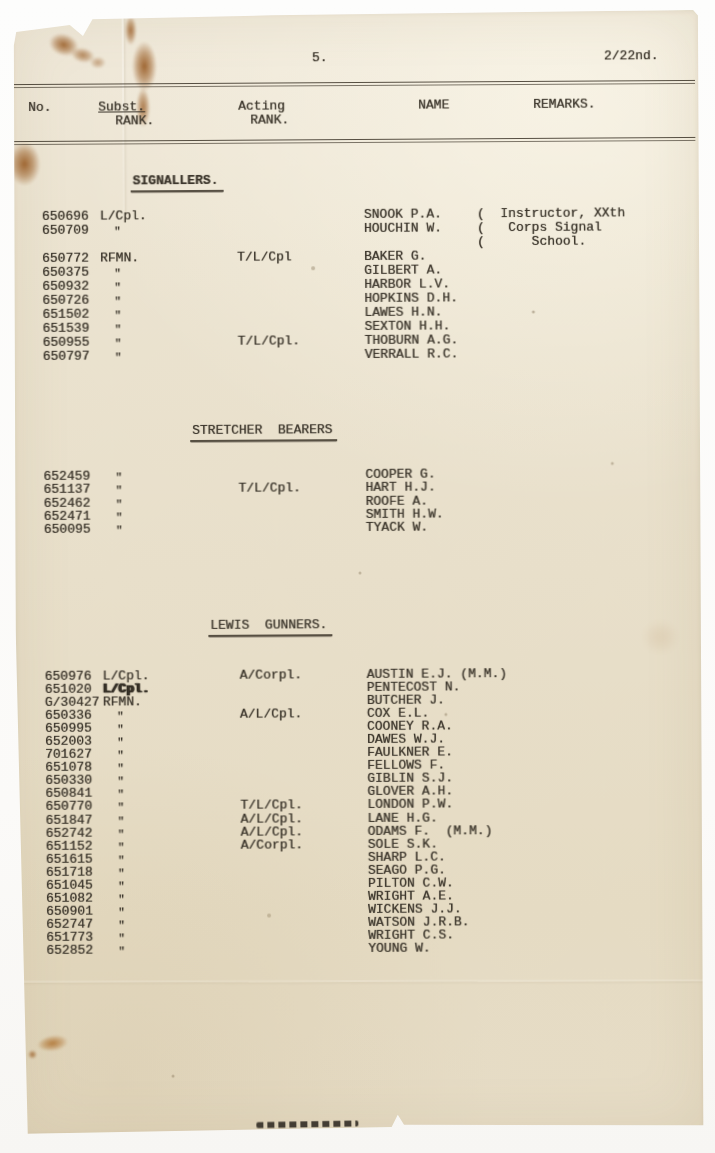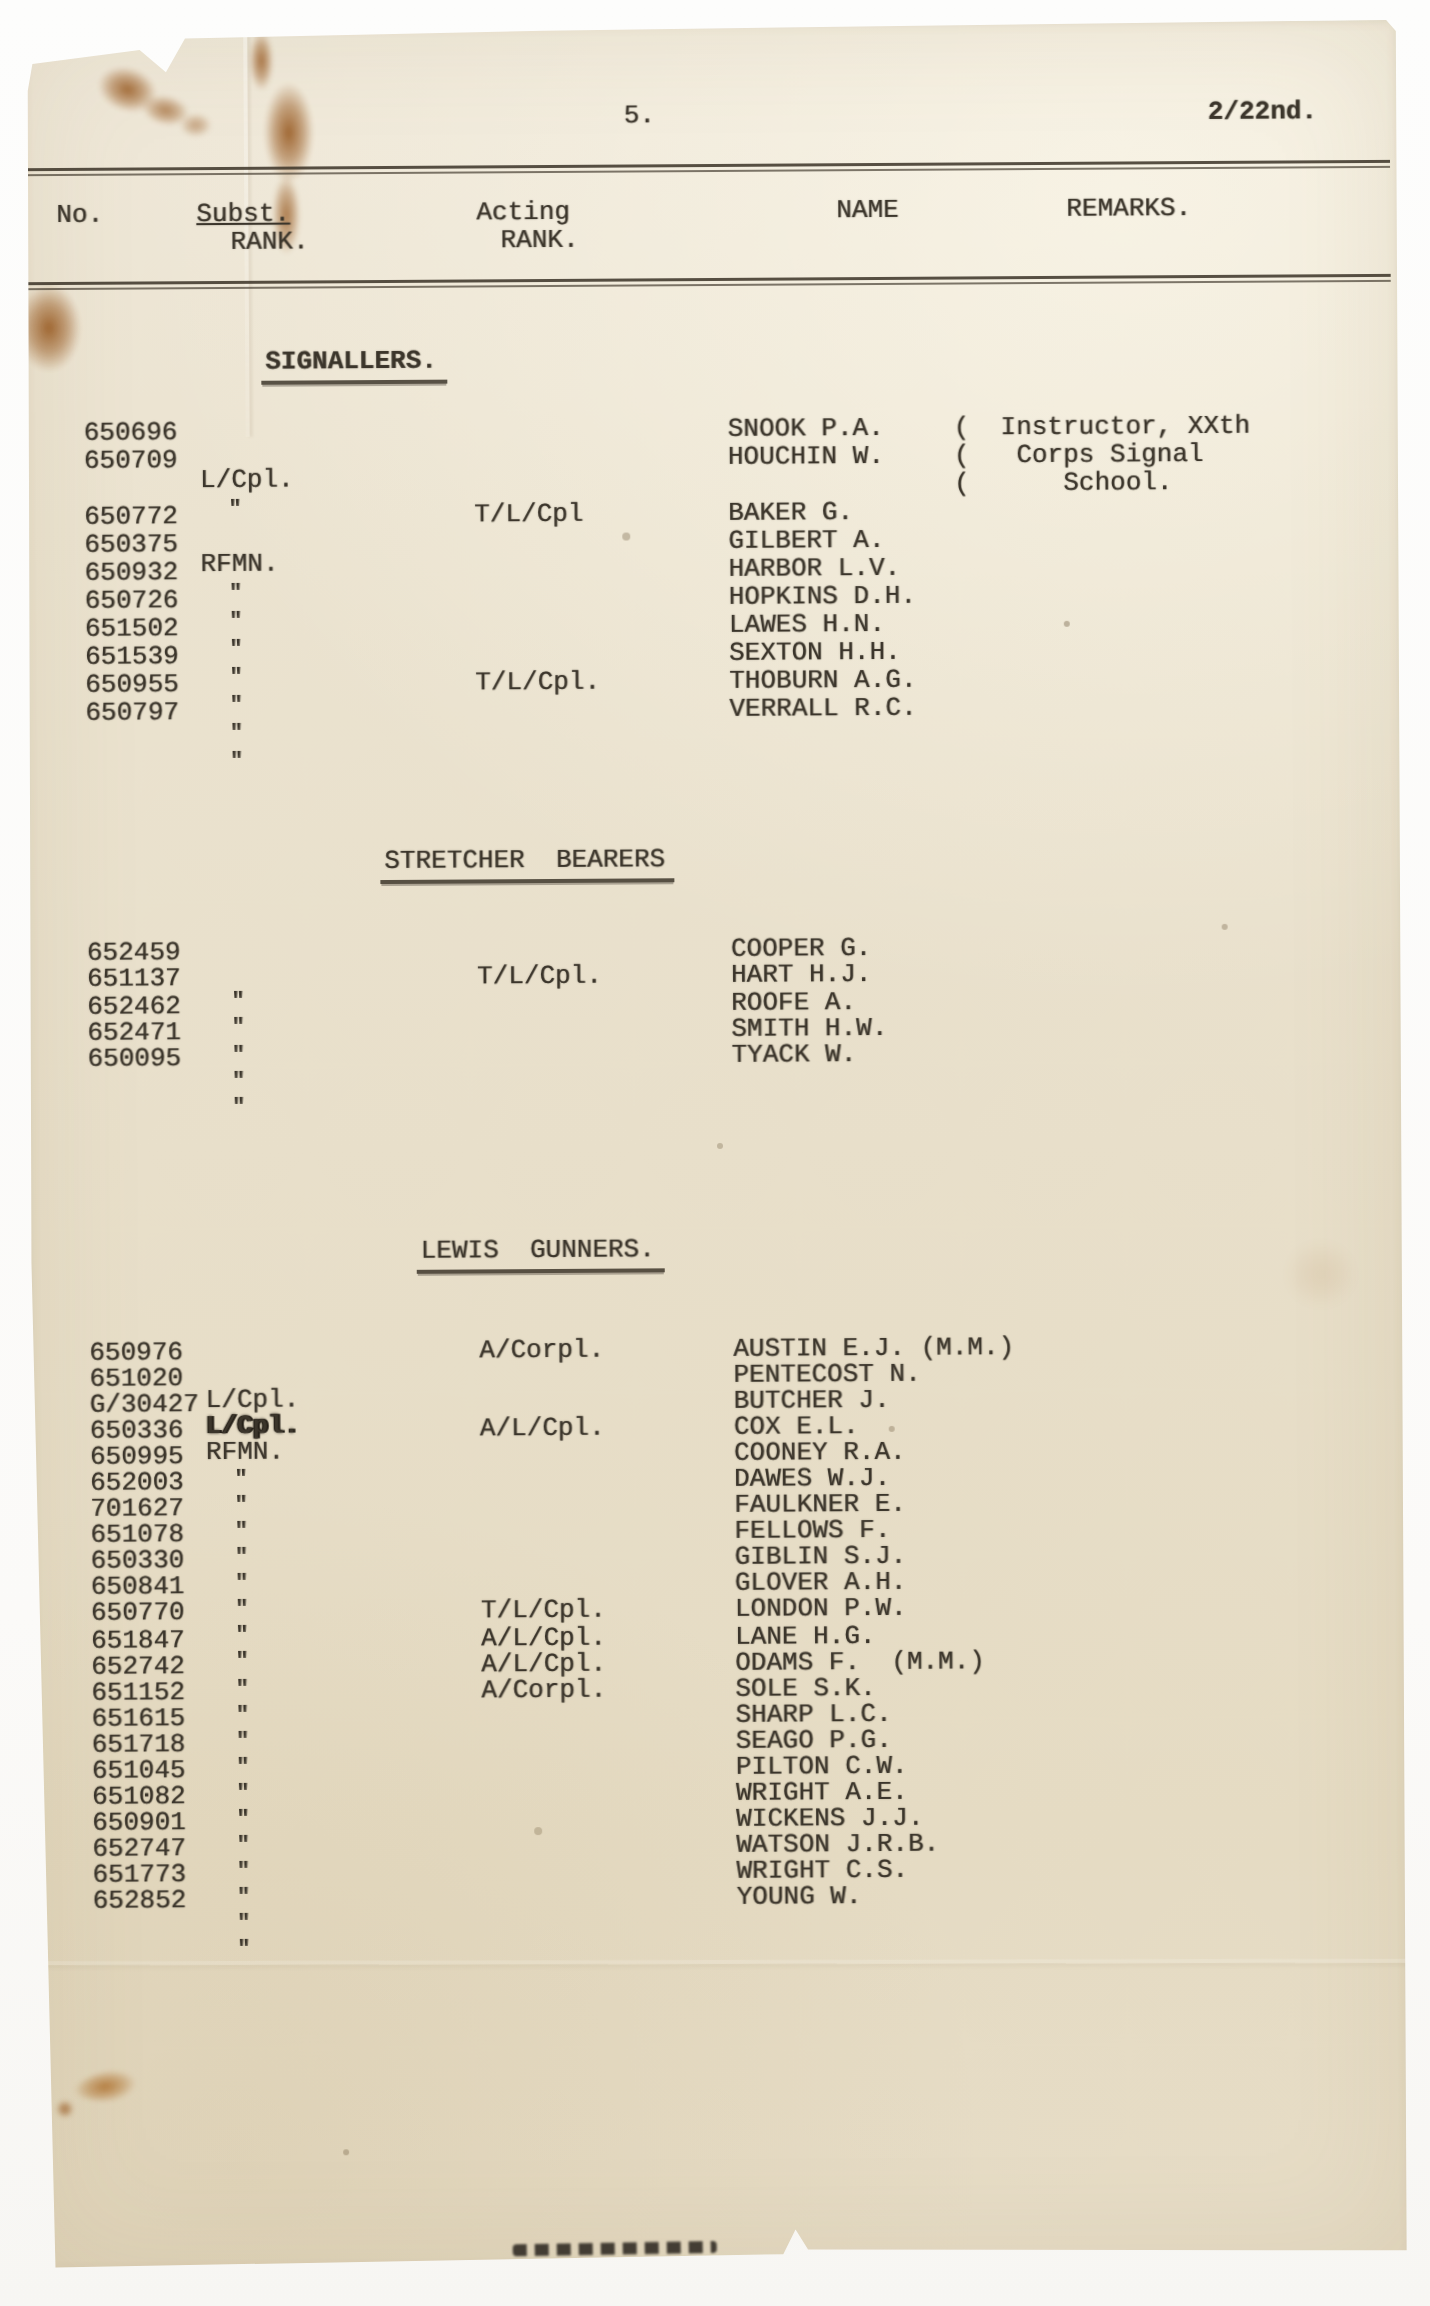--- a/index.html
+++ b/index.html
@@ -19,21 +19,21 @@
     filter:drop-shadow(1px 3px 4px rgba(95,82,58,.45)) drop-shadow(-1px 1px 2px rgba(95,82,58,.2));
     box-shadow:inset 0 0 60px rgba(150,125,80,.14), inset 0 0 6px rgba(140,118,80,.18);
     color:var(--ink,#3b352b);
   }
   .ink{
     color:var(--ink,#3b352b);
     text-shadow:0.4px 0 0 rgba(59,53,43,.45), 0 0 1px rgba(59,53,43,.3);
     white-space:pre;font-size:13px;line-height:16px;
   }
   .pageno{position:absolute;left:301px;top:38px;}
-  .docref{position:absolute;left:593px;top:38px;font-weight:bold;}
+  .docref{position:absolute;left:593px;top:38px;}
   .rule{
     position:absolute;left:2px;width:682px;height:5px;
     background:linear-gradient(180deg, rgba(58,50,38,.85) 0 1.4px, rgba(58,50,38,0) 1.4px 3px, rgba(58,50,38,.65) 3px 4.2px, rgba(58,50,38,0) 4.2px);
     filter:blur(.35px);
   }
   .rule-top{top:70px;}
   .rule-mid{top:127px;}
   .colheads{position:absolute;left:0;top:86px;width:100%;height:40px;}
   .colheads span{position:absolute;}
   .h-no{left:17px;top:0;}
@@ -45,21 +45,21 @@
   .h-remarks{left:522px;top:0;}
   .sec{position:absolute;left:0;width:100%;}
   .sec-title{display:inline-block;border-bottom:2.5px solid rgba(55,47,36,.82);
     padding:0 5px 1px 2px;box-shadow:0 1.5px 0 -0.5px rgba(55,47,36,.35);}
   .sec-0{top:158px;} .sec-0 .sec-title{margin-left:119px;font-weight:bold;} .sec-0 .rows{margin-top:16px;--pitch:14px;}
   .sec-1{top:408px;} .sec-1 .sec-title{margin-left:177px;} .sec-1 .rows{margin-top:26px;--pitch:13.3px;}
   .sec-2{top:603px;} .sec-2 .sec-title{margin-left:194px;} .sec-2 .rows{margin-top:31px;--pitch:13.05px;}
   .row{position:relative;height:var(--pitch,13.3px);}
   .c{position:absolute;top:0;}
   .c-no{left:14px;margin-left:16px;}
-  .c-subst{left:88px;margin-top:24px;}
+  .c-subst{left:88px;}
   .c-subst.ditto{left:102px;font-size:11px;top:1px;text-shadow:0.6px 0 0 rgba(59,53,43,.7);}
   .c-acting{left:225px;}
   .c-name{left:352px;}
   .c-remarks{left:465px;}
   .overstruck{font-weight:bold;text-shadow:0 0 1.5px #241f17, 1px 0 0 #241f17, -0.5px 0 0 #241f17;}
   .stain{position:absolute;border-radius:50%;filter:blur(1.2px);
     background:radial-gradient(closest-side, rgba(148,84,26,.92), rgba(148,84,26,.5) 55%, rgba(148,84,26,0));}
   .s1{left:114px;top:2px;width:12px;height:30px;opacity:.85;}
   .s2{left:121px;top:28px;width:25px;height:50px;opacity:.95;border-radius:45% 55% 50% 50%;}
   .s3{left:125px;top:74px;width:14px;height:40px;opacity:.8;}

